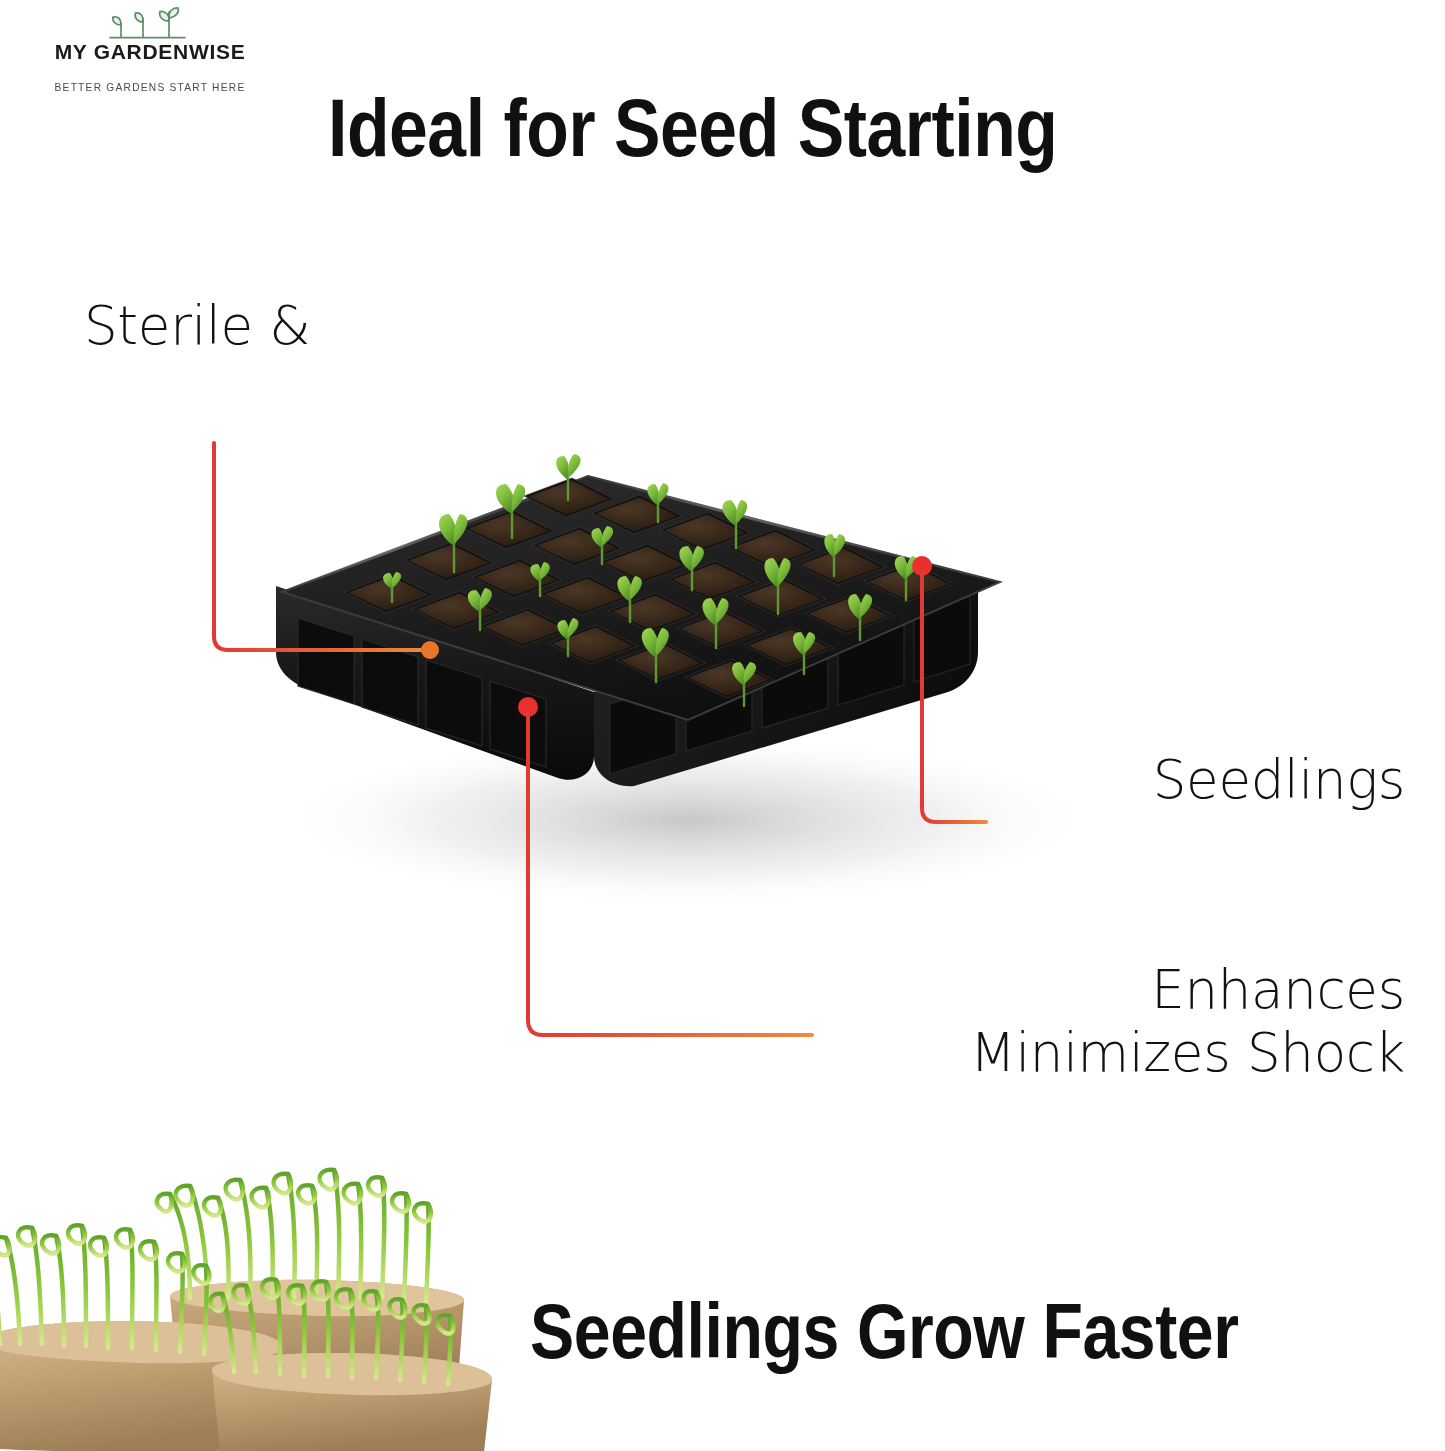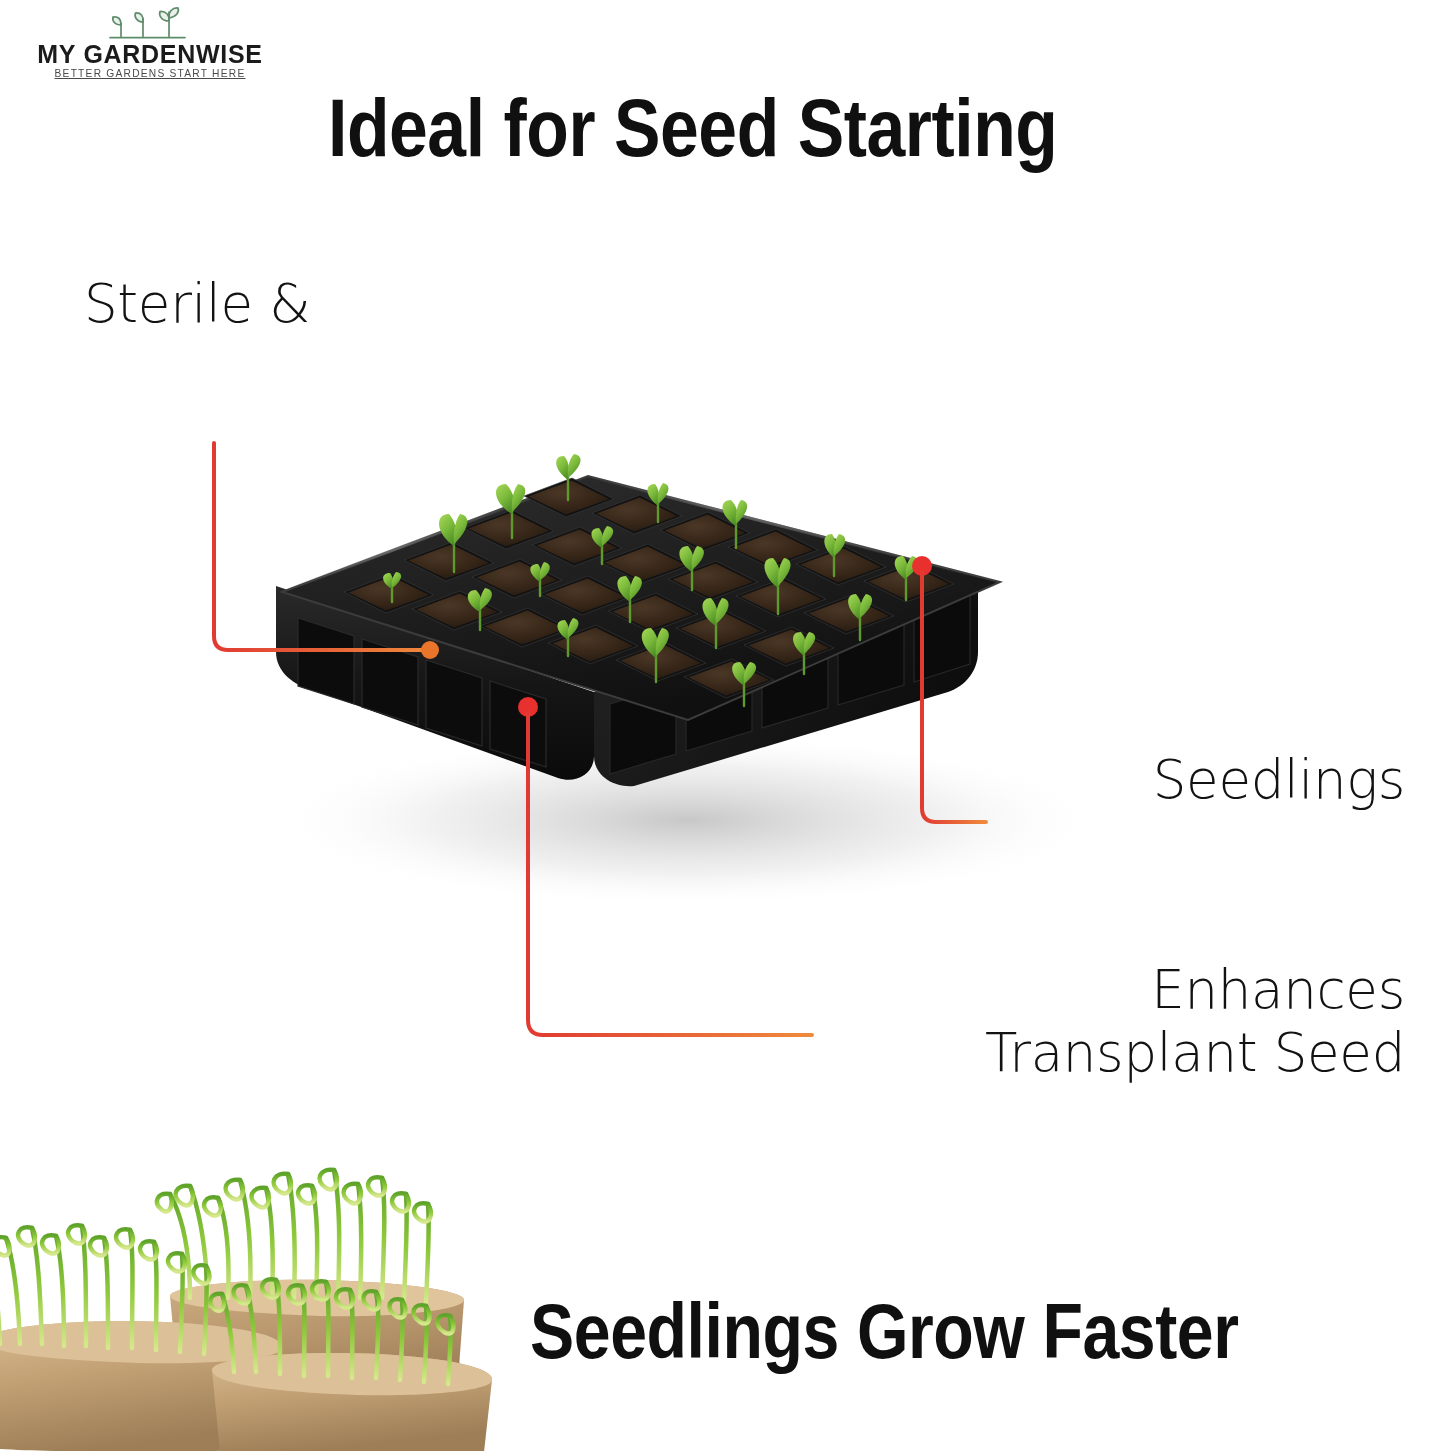--- a/index.html
+++ b/index.html
@@ -8,46 +8,46 @@
     position:relative;
     background:#ffffff;
     font-family:"Liberation Sans", sans-serif;
     overflow:hidden;
   }
 
   
   #logo { position:absolute; left:34px; top:4px; width:232px; text-align:center; }
   #logo-mark { display:block; margin:0 auto; }
   #logo-name {
-    font-size:25px; font-weight:700; letter-spacing:0.7px;
+    font-size:21px; font-weight:700; letter-spacing:0.7px;
     color:#1b1b1b; line-height:1.12; white-space:nowrap;
   }
   #logo-tagline {
     font-size:10.2px; font-weight:400; letter-spacing:1.25px;
-    color:#4a4a4a; line-height:1.2; margin-top:0; white-space:nowrap;text-decoration:underline;
+    color:#4a4a4a; line-height:1.2; margin-top:18px; white-space:nowrap;
   }
 
   
   .headline {
     position:absolute; color:#101010; font-weight:700;
     font-family:"Liberation Sans Narrow","Liberation Sans", sans-serif;
     transform:scaleX(0.86); transform-origin:left center;
     letter-spacing:-0.5px; white-space:nowrap;
   }
   #title-top { left:328px; top:82px; font-size:81px; }
   #title-bottom { left:530px; top:1287px; font-size:77px; }
 
   
   .callout {
     position:absolute; color:#121212; font-weight:300;
     font-size:53px; line-height:1.19; letter-spacing:-0.3px;
     font-family:"DejaVu Sans","Liberation Sans", sans-serif;
     font-stretch:semi-condensed;
   }
-  #callout-sterile { left:84px; top:272px; text-align:right; }
+  #callout-sterile { left:84px; top:294px; text-align:right; }
   #callout-germination { right:40px; top:748px; text-align:right; }
   #callout-shock { right:40px; top:958px; text-align:right; }
 
   
   #connectors { position:absolute; left:0; top:0; width:1445px; height:1451px; }
 
   
   #tray-photo { position:absolute; left:258px; top:300px; width:900px; height:600px; }
 
   
@@ -363,21 +363,21 @@
 <div class="callout" id="callout-sterile">
   <div>Sterile &amp;</div>
 </div>
 
 <div class="callout" id="callout-germination">
   <div>Seedlings</div>
 </div>
 
 <div class="callout" id="callout-shock">
   <div>Enhances</div>
-  <div>Transplant Seed</div>
+  <div>Minimizes Shock</div>
 </div>
 
 <div id="sprouts-photo">
 <svg width="545" height="345" viewBox="0 0 545 345">
   <defs>
     <linearGradient id="potA" x1="0" y1="0" x2="0.3" y2="1">
       <stop offset="0" stop-color="#d9bb92"></stop>
       <stop offset="0.45" stop-color="#c2a175"></stop>
       <stop offset="1" stop-color="#9d7e56"></stop>
     </linearGradient>

